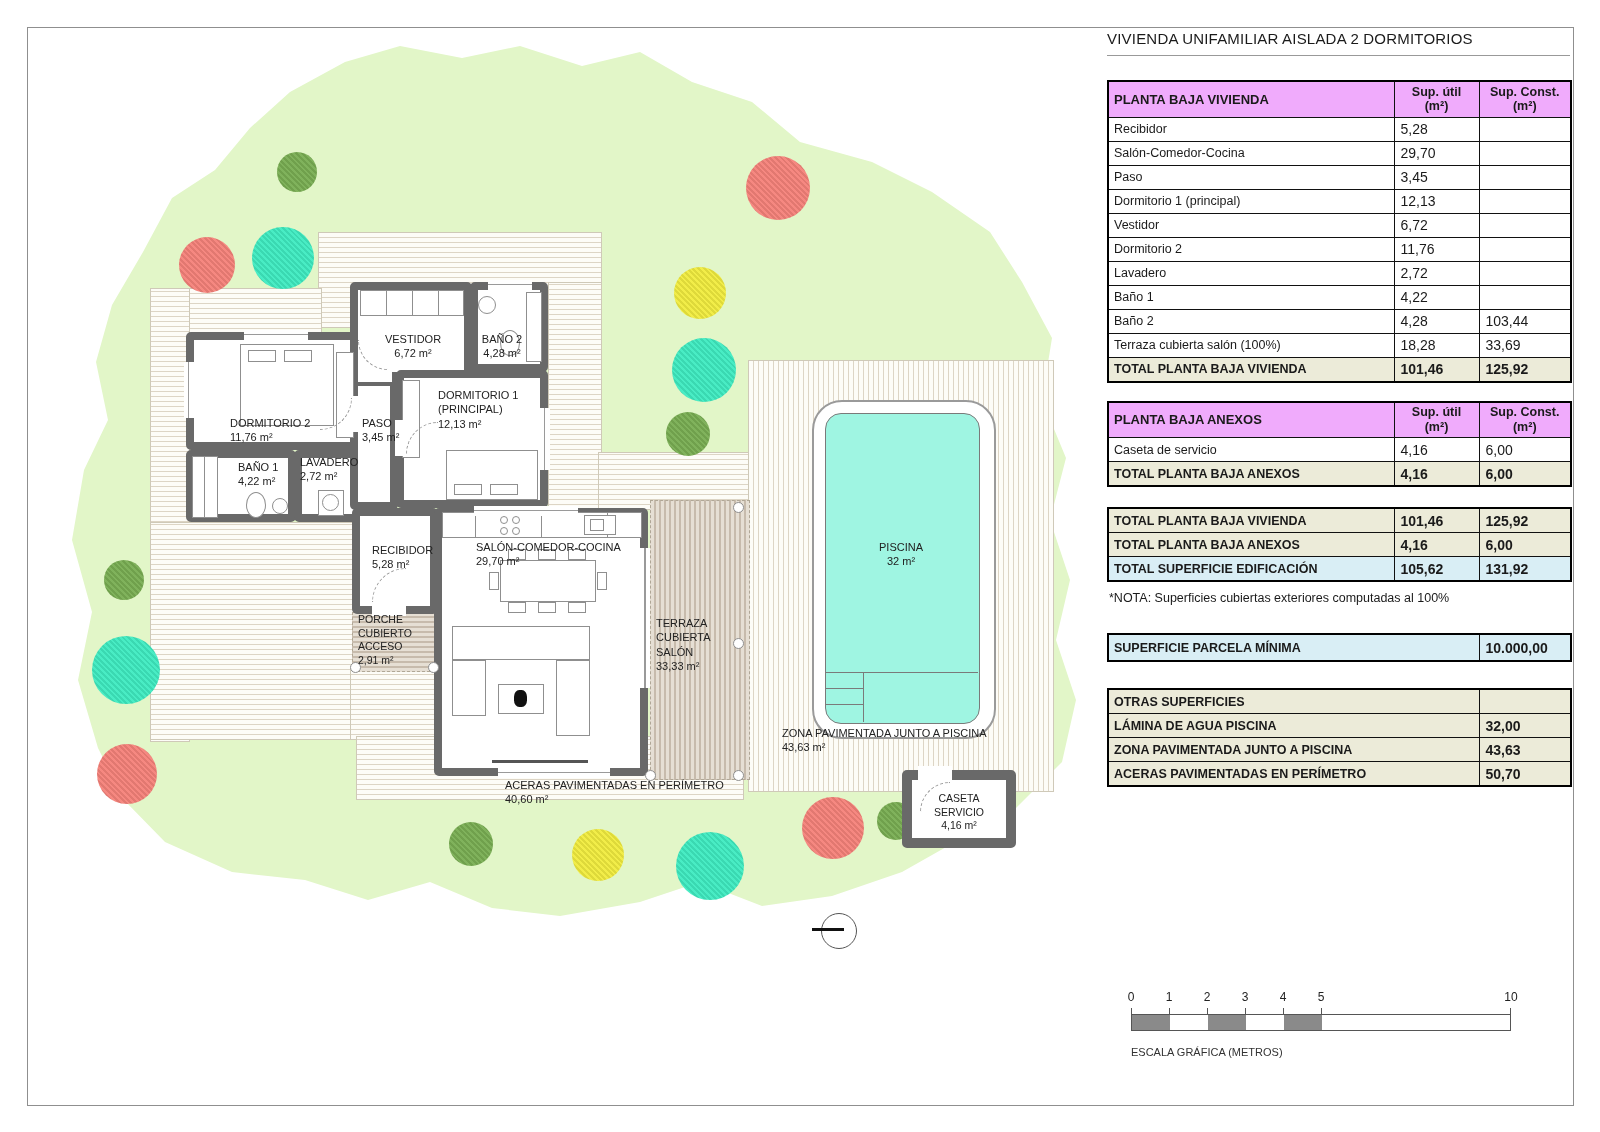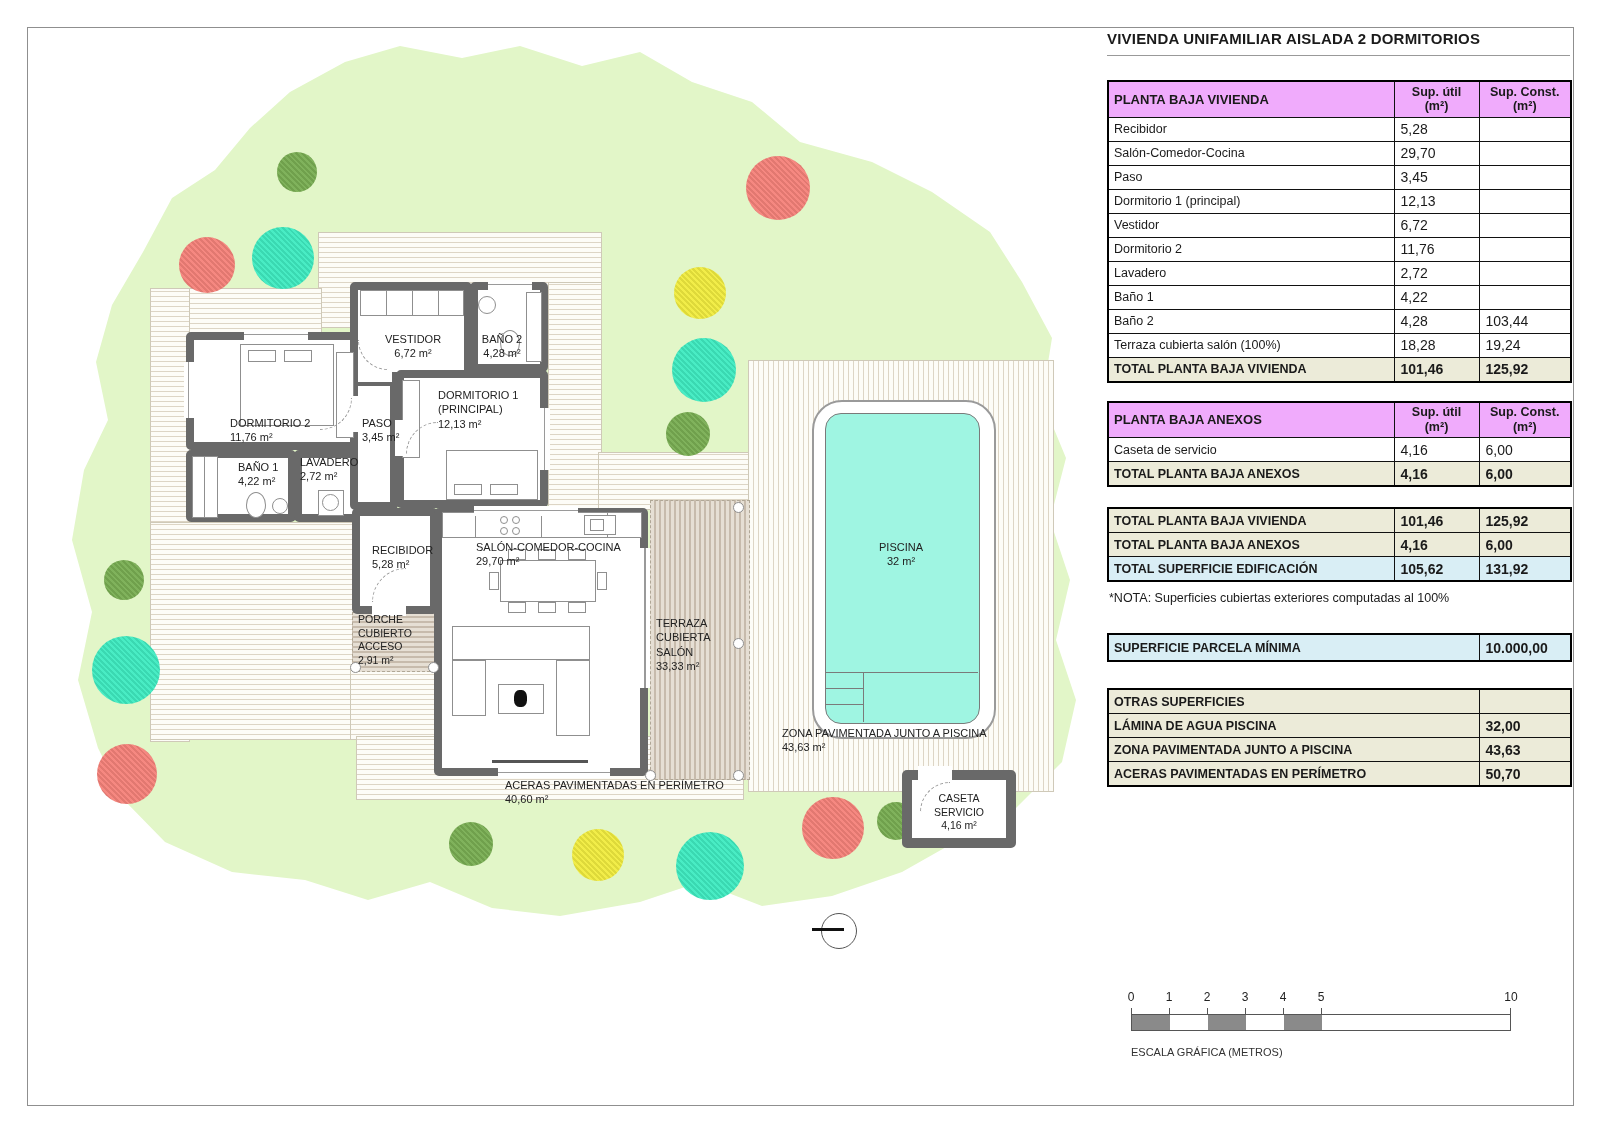--- a/index.html
+++ b/index.html
@@ -20,21 +20,21 @@
   .wline{position:absolute;background:#9a9a9a;z-index:6;}
   .arc{position:absolute;z-index:6;box-sizing:border-box;}
   .post{position:absolute;width:9px;height:9px;background:#fff;border:1px solid #8f8f8f;border-radius:50%;z-index:6;}
   .tree{position:absolute;border-radius:50%;z-index:3;
         background-image:repeating-linear-gradient(45deg,rgba(0,0,0,0.08) 0 2px,rgba(255,255,255,0.05) 2px 4px);}
   .plabel{position:absolute;font-size:11px;line-height:1.3;color:#222;z-index:7;white-space:nowrap;}
   .plabel.small{font-size:10.5px;}
   .plabel.center{text-align:center;}
   
   #panel{left:1107px;top:30px;width:463px;}
-  #panel .title{font-size:15px;font-weight:bold;letter-spacing:.2px;padding-bottom:8px;border-bottom:1px solid #999;}
+  #panel .title{font-size:15px;font-weight:normal;letter-spacing:.2px;padding-bottom:8px;border-bottom:1px solid #999;}
   table.t{border-collapse:collapse;table-layout:fixed;width:463px;border:2px solid #000;}
   table.t td,table.t th{border:1px solid #111;overflow:hidden;white-space:nowrap;font-family:"Liberation Sans",sans-serif;}
   th.lbl{text-align:left;padding:2px 5px;font-size:13px;}
   th.num{font-size:12.5px;text-align:center;padding:2px 2px;line-height:1.15;}
   td.lbl{font-size:12.5px;padding:2px 5px;height:19px;}
   td.num{font-size:14px;padding:2px 6px;}
   .hdr{background:#f0abfc;}
   tr.tot td{font-weight:bold;background:#ECEBD9;}
   tr.blue td{font-weight:bold;background:#D9EEF5;}
   tr.beige td{font-weight:bold;background:#ECEBD9;}
@@ -319,21 +319,21 @@
           <td class="num"></td>
         </tr>
     <tr>
           <td class="lbl">Baño 2</td>
           <td class="num">4,28</td>
           <td class="num">103,44</td>
         </tr>
     <tr>
           <td class="lbl">Terraza cubierta salón (100%)</td>
           <td class="num">18,28</td>
-          <td class="num">19,24</td>
+          <td class="num">33,69</td>
         </tr>
     <tr class="tot">
           <td class="lbl">TOTAL PLANTA BAJA VIVIENDA</td>
           <td class="num">101,46</td>
           <td class="num">125,92</td>
         </tr>
   </tbody>
     </table>
 
   <table class="t" style="margin-top:18px;">

